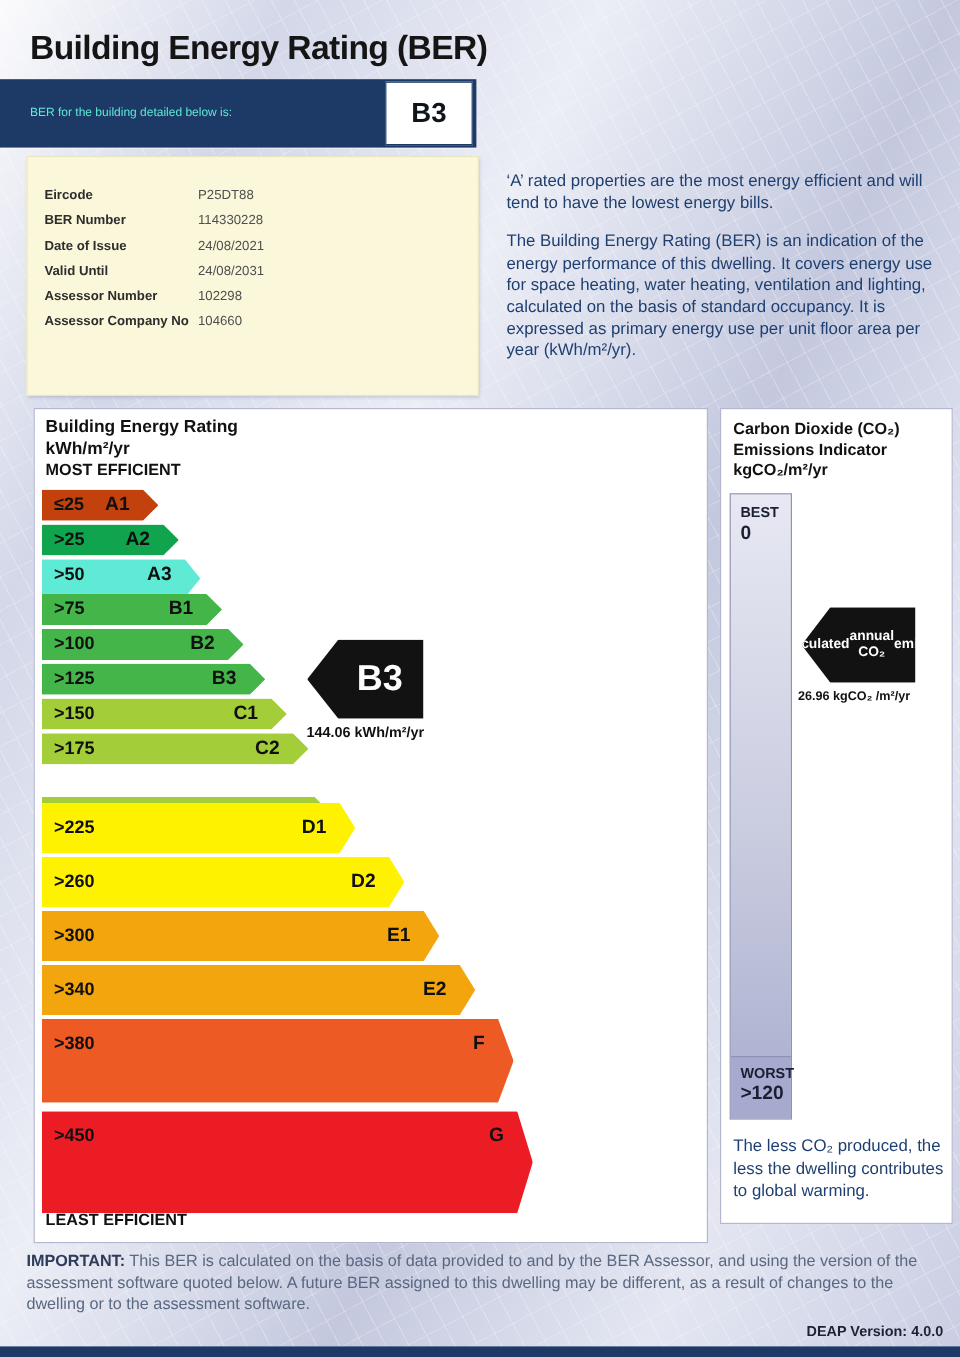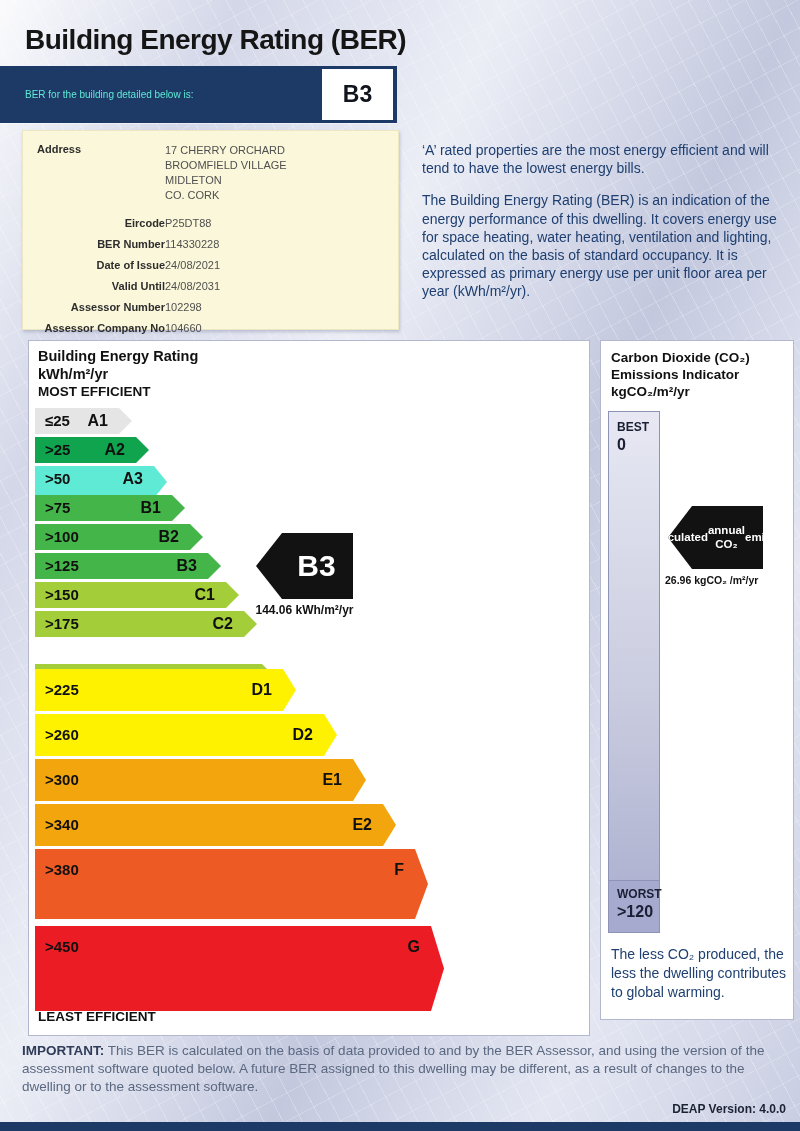--- a/index.html
+++ b/index.html
@@ -21,21 +21,21 @@
 
   .ber-bar { position:absolute; left:0; top:66px; width:397px; height:57px; background:#1d3a67; box-shadow:0 1px 0 rgba(255,255,255,.5); }
   .ber-bar-label { position:absolute; left:25px; top:0; height:100%; display:flex; align-items:center; color:#5eead4; font-size:10px; }
   .ber-badge { position:absolute; left:321px; top:2px; width:73px; height:53px; background:#ffffff; border:1px solid #1d3a67; display:flex; align-items:center; justify-content:center; font-size:23px; font-weight:bold; color:#10141c; }
 
   .address-box { position:absolute; left:22px; top:130px; width:377px; height:200px; background:#fbf7da; border:1px solid #ece6c4; box-shadow:1px 2px 3px rgba(110,115,150,.35); padding:12px 14px; font-size:11px; }
   .addr-row { display:flex; margin-bottom:6px; }
   .addr-label { width:128px; font-weight:bold; color:#2d2d2d; flex:none; }
   .addr-value { color:#4f4f4f; }
   .addr-lines span { display:block; line-height:15px; color:#4f4f4f; }
-  .field-rows { margin-top:14px;text-align:right; }
+  .field-rows { margin-top:14px; }
   .field-rows .addr-row { margin-bottom:9px; }
 
   .intro { position:absolute; left:422px; top:141px; width:372px; color:#1e3f70; font-size:14px; line-height:1.3; }
   .intro p + p { margin-top:14px; }
 
   .panel { position:absolute; background:#ffffff; border:1px solid #b3b7d0; }
   .chart-panel { left:28px; top:340px; width:562px; height:696px; }
   .co2-panel  { left:600px; top:340px; width:194px; height:680px; }
 
   .chart-head { position:absolute; left:9px; top:7px; font-size:14.5px; font-weight:bold; line-height:17.5px; color:#111; }
@@ -81,29 +81,20 @@
 
 <div class="layer">
   <h1 class="page-title">Building Energy Rating (BER)</h1>
 
   <div class="ber-bar">
     <span class="ber-bar-label">BER for the building detailed below is:</span>
     <span class="ber-badge">B3</span>
   </div>
 
   <div class="address-box">
-    <div class="addr-row">
-      <span class="addr-label">Address</span>
-      <span class="addr-lines">
-        <span>17 CHERRY ORCHARD</span>
-        <span>BROOMFIELD VILLAGE</span>
-        <span>MIDLETON</span>
-        <span>CO. CORK</span>
-      </span>
-    </div>
     <div class="field-rows">
       <div class="addr-row">
         <span class="addr-label">Eircode</span>
         <span class="addr-value">P25DT88</span>
       </div>
       <div class="addr-row">
         <span class="addr-label">BER Number</span>
         <span class="addr-value">114330228</span>
       </div>
       <div class="addr-row">
@@ -135,21 +126,21 @@
       <div>Building Energy Rating</div>
       <div>kWh/m²/yr</div>
       <div class="most-eff">MOST EFFICIENT</div>
     </div>
 
     <div class="bands">
       <div class="marker-wrap" style="top: 125px;">
         <div class="marker-arrow">B3</div>
         <div class="marker-value">144.06 kWh/m²/yr</div>
       </div>
-    <div class="band" style="top: 0px; width: 97px; height: 26px; background: #e5e5e5; padding-top: 4px; justify-content: space-between;">
+    <div class="band" style="top: 0px; width: 97px; height: 26px; background: #c2410c; padding-top: 4px; justify-content: space-between;">
           <span class="thr">≤25</span>
           <span class="grade">A1</span>
         </div>
         <div class="band" style="top: 29px; width: 114px; height: 26px; background: rgb(16, 164, 78); padding-top: 4px;">
           <span class="thr">&gt;25</span>
           <span class="grade">A2</span>
         </div>
         <div class="band" style="top: 58px; width: 132px; height: 32px; background: #5eead4; padding-top: 4px;">
           <span class="thr">&gt;50</span>
           <span class="grade">A3</span>

